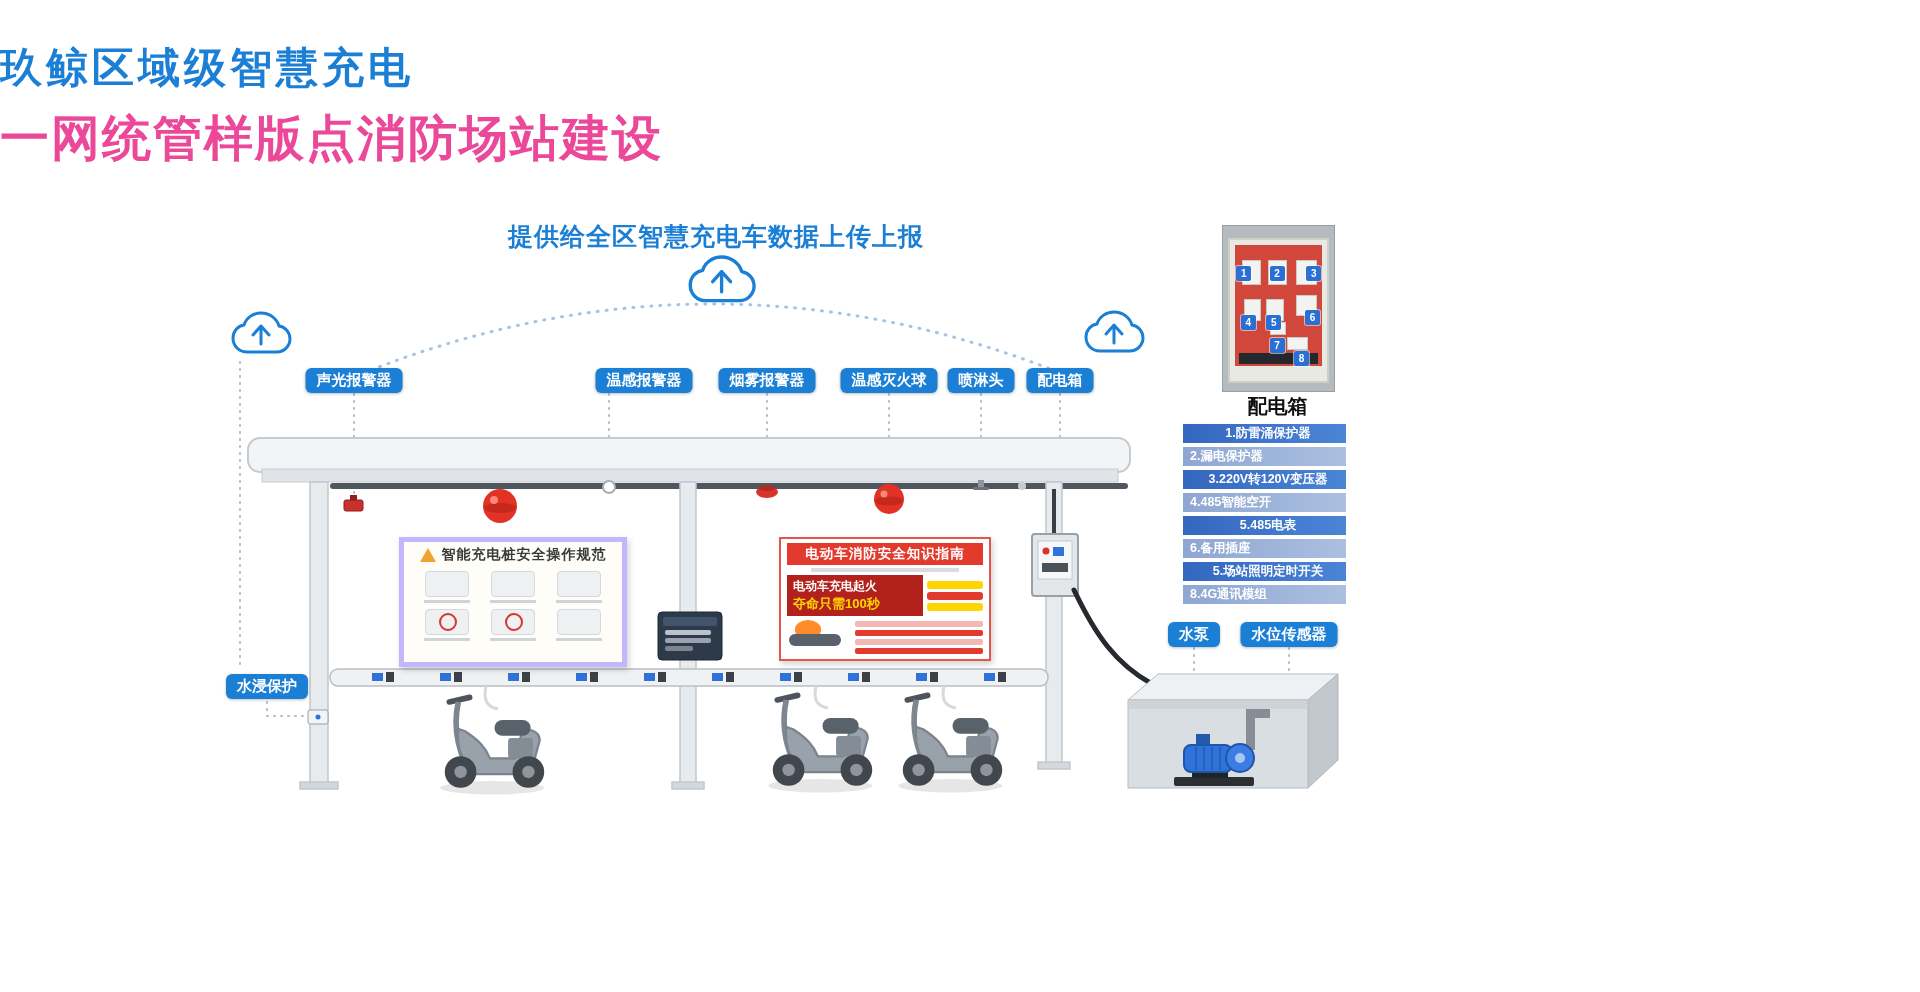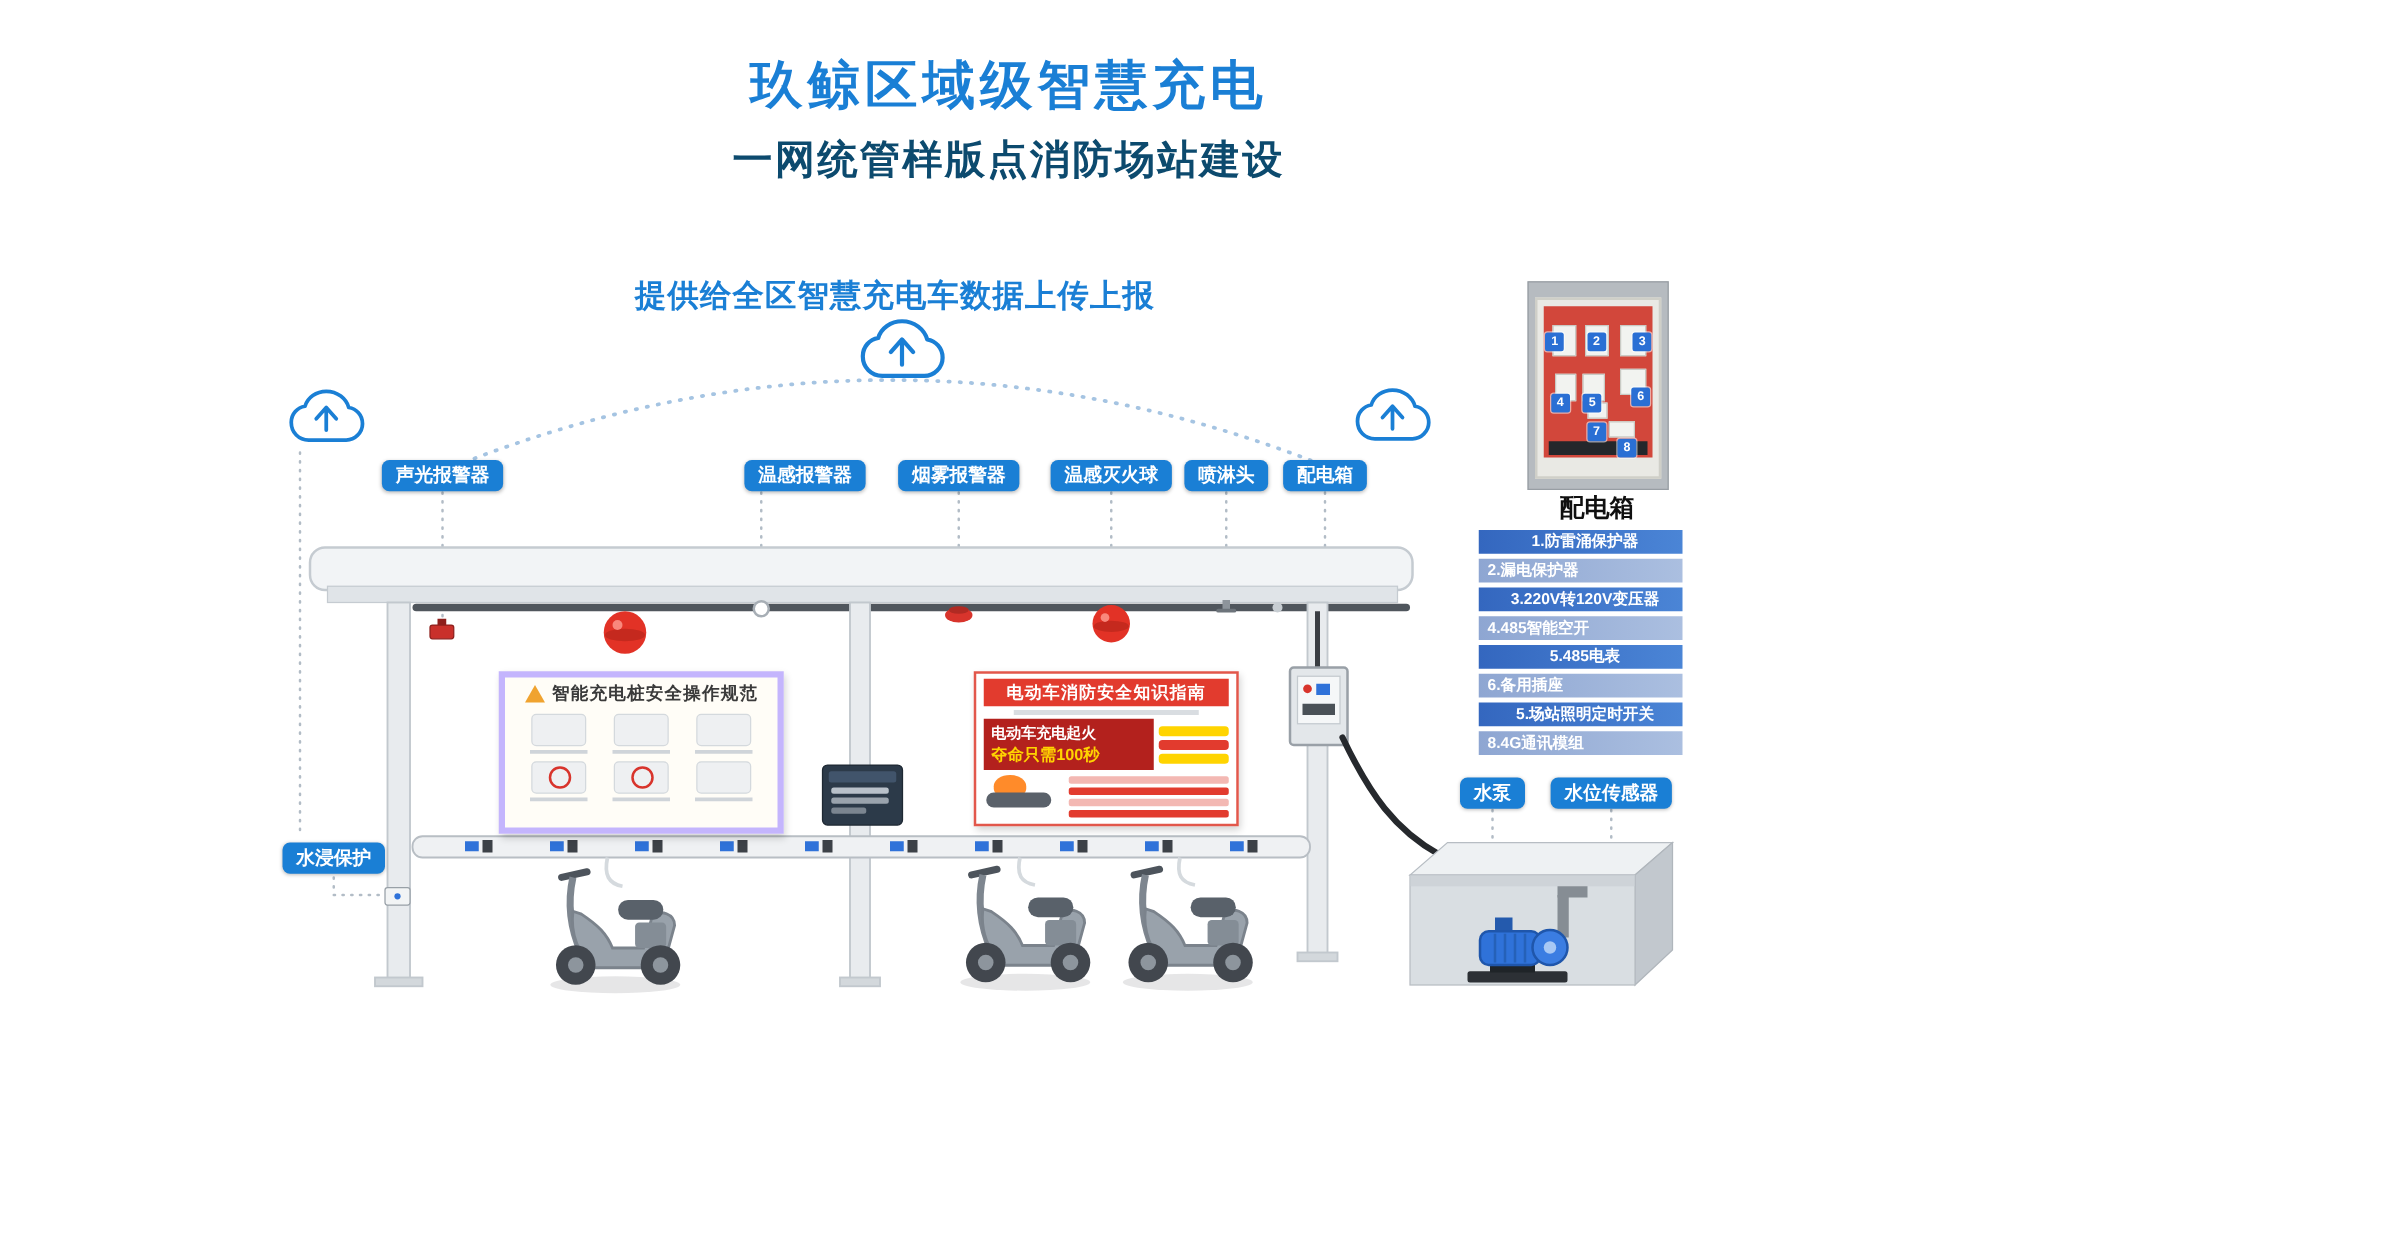--- a/index.html
+++ b/index.html
@@ -1,21 +1,21 @@
 <!DOCTYPE html>
 <html><head>
 <meta charset="utf-8">
 <style>
   html,body{margin:0;padding:0;background:#fff;}
   .stage{position:relative;width:1920px;height:992px;background:#ffffff;overflow:hidden;
          font-family:"Liberation Sans","DejaVu Sans",sans-serif;}
   
-  .titles{position:absolute;left:0;top:40px;width:1590px;text-align:center;padding-left:12px;}
+  .titles{position:absolute;left:0;top:40px;width:1590px;}
   .t1{font-size:42px;font-weight:bold;color:#1a7fd5;letter-spacing:4px;}
-  .t2{font-size:32px;font-weight:bold;color:#0c4a6e;letter-spacing:2px;margin-top:10px;}
+  .t2{font-size:49px;font-weight:bold;color:#ec4899;letter-spacing:2px;margin-top:10px;}
   .subtitle{position:absolute;left:716px;top:220px;transform:translateX(-50%);
             font-size:25px;font-weight:bold;color:#1a7fd5;letter-spacing:1px;white-space:nowrap;}
   
   .pill{position:absolute;transform:translateX(-50%);background:#1a7fd5;color:#fff;
         font-size:15px;font-weight:bold;padding:3px 11px;border-radius:6px;white-space:nowrap;
         box-shadow:0 1px 3px rgba(0,0,0,.25);z-index:5;}
   
   .scene{position:absolute;left:0;top:0;z-index:1;}
   
   .poster-left{position:absolute;left:399px;top:537px;width:228px;height:130px;background:#fffdf7;

